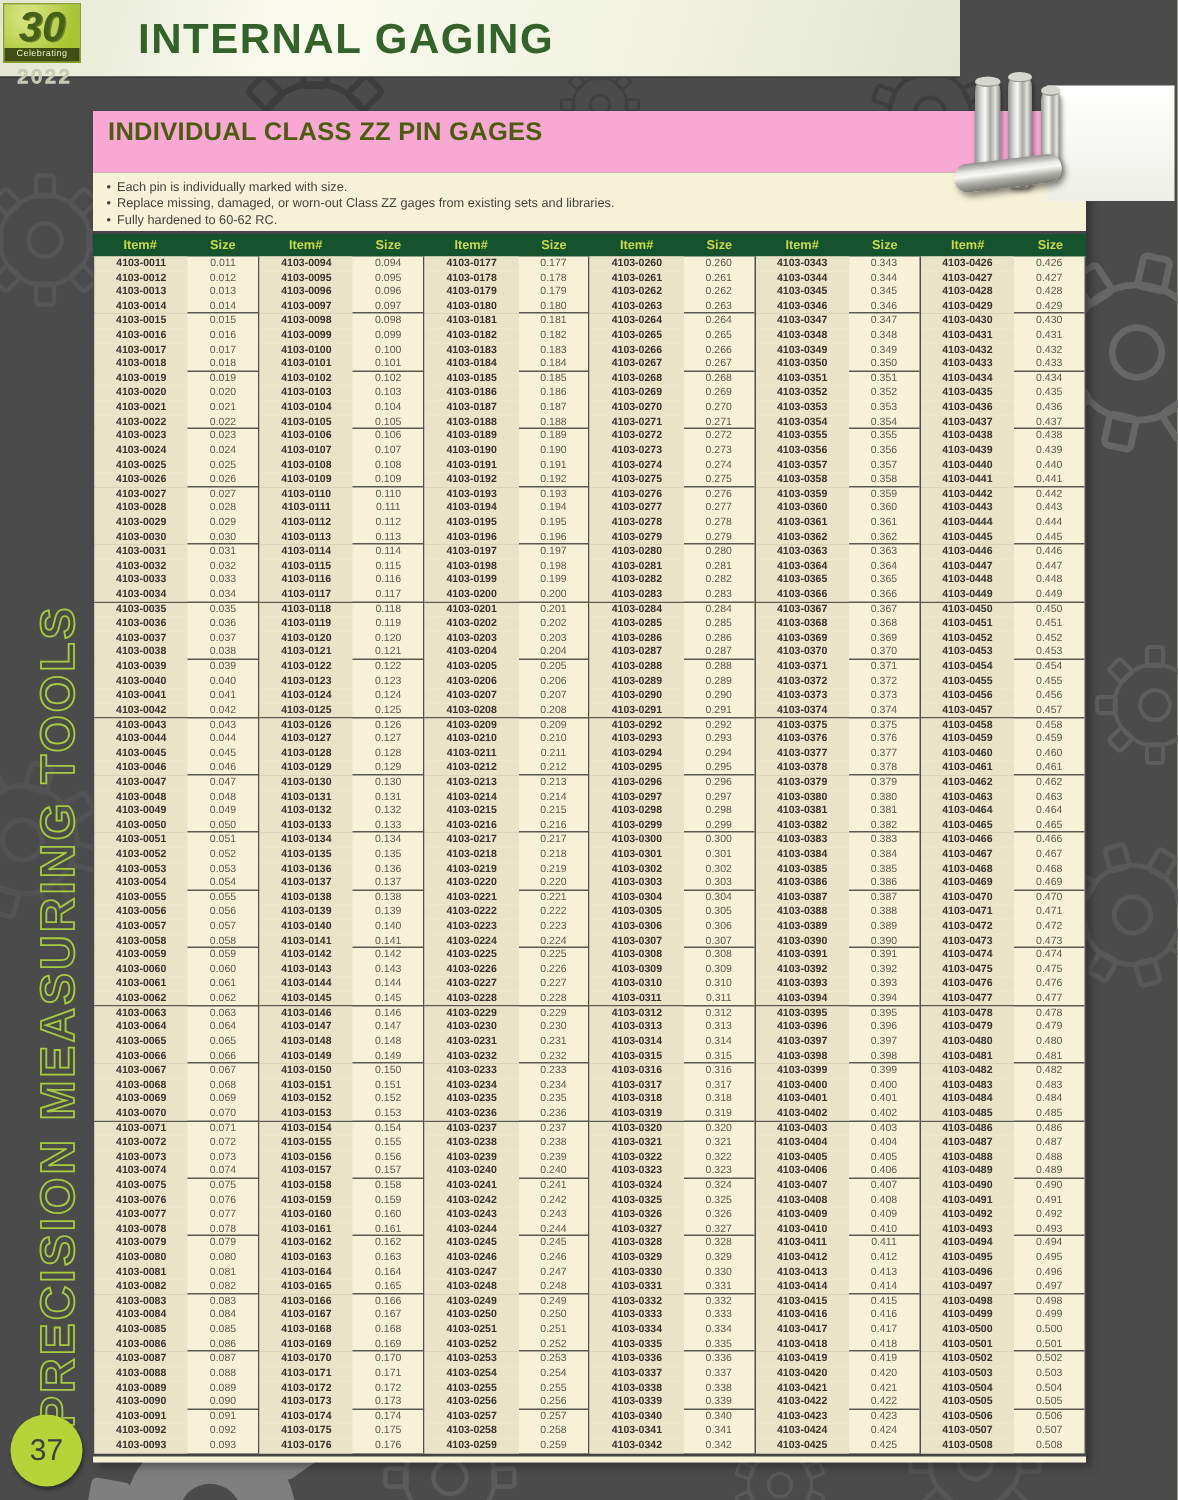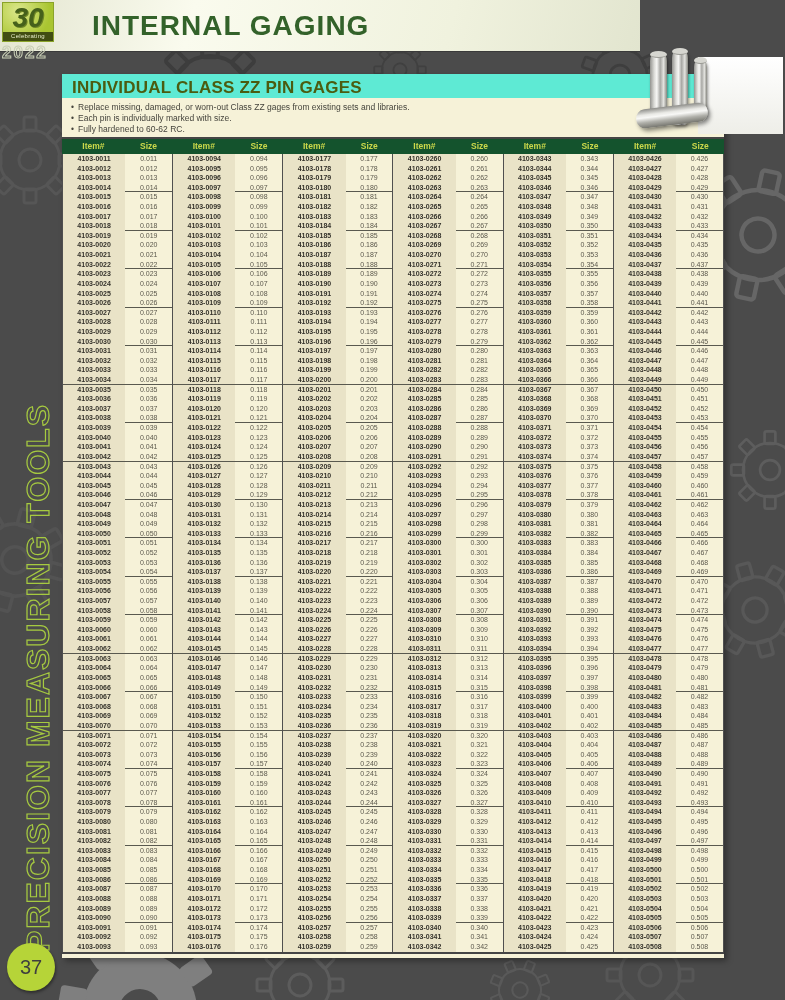--- a/index.html
+++ b/index.html
@@ -9,24 +9,24 @@
   
   #headband{position:absolute;left:0;top:0;width:640px;height:52px;z-index:1;
     background:linear-gradient(105deg,#e3e5d0,#fafbee 30%,#f0f2de 70%,#e2e5cf);
     border-bottom:1px solid #3a3a3a}
   #title{position:absolute;left:92px;top:10px;font-size:28px;font-weight:bold;color:#33622a;letter-spacing:1px}
   
   #logo{position:absolute;left:2px;top:2px;width:56px;z-index:2}
   #logo-sq{width:52px;height:40px;background:radial-gradient(circle at 30% 20%,#dbe78a,#a9c531 70%);position:relative;text-align:center;border:1px solid #8aa32a}
   #logo-30{display:block;font-size:28px;line-height:30px;font-weight:bold;font-style:italic;color:#45601b;text-shadow:1px 1px 0 #6d8526}
   #logo-celebrating{position:absolute;bottom:0;left:0;right:0;background:#414d12;color:#e9efcc;font-size:6px;line-height:9px;letter-spacing:.3px}
-  #logo-year{margin-top:1px;font-size:17px;font-weight:bold;letter-spacing:2px;color:transparent;-webkit-text-stroke:1px #c7cdb4}
+  #logo-year{margin-top:1px;text-align:center;font-size:13px;font-weight:normal;letter-spacing:2px;color:transparent;-webkit-text-stroke:1px #c7cdb4}
   
   #panel{position:absolute;left:62px;top:74px;width:662px;z-index:2;box-shadow:3px 3px 6px rgba(0,0,0,.35)}
-  #secbar{height:24px;background:#5eead4}
+  #secbar{height:41px;background:#f9a8d4}
   #secbar span{font-size:17px;font-weight:bold;color:#4b5c10;line-height:27px;padding-left:10px;letter-spacing:.2px}
   #bullets{background:#f6f2d8;height:39px;position:relative;font-size:8.5px;color:#45443c}
   #bullets ul{list-style:none;position:absolute;top:4px}
   #bl{left:8px}
   #br{left:420px}
   #bullets li{padding-left:8px;position:relative;line-height:11px}
   #bullets li::before{content:"\2022";position:absolute;left:1px}
   #thead{height:17px;background:#14532d;border-top:2px solid #454545;display:grid;grid-template-columns:repeat(6,1fr)}
   .hgroup{display:grid;grid-template-columns:57% 43%}
   .hi,.hs{font-size:8.5px;font-weight:bold;color:#cbd84b;text-align:center;line-height:15px}
@@ -114,22 +114,22 @@
   </div>
   <div id="logo-year">2022</div>
 </div>
 
 <div id="panel">
   <div id="secbar">
     <span>INDIVIDUAL CLASS ZZ PIN GAGES</span>
   </div>
   <div id="bullets">
     <ul id="bl">
+      <li>Each pin is individually marked with size.</li>
       <li>Replace missing, damaged, or worn-out Class ZZ gages from existing sets and libraries.</li>
-      <li>Each pin is individually marked with size.</li>
       <li>Fully hardened to 60-62 RC.</li>
     </ul>
   </div>
   <div id="thead">
       <div class="hgroup">
         <div class="hi">Item#</div>
         <div class="hs">Size</div>
       </div>
       <div class="hgroup">
         <div class="hi">Item#</div>

